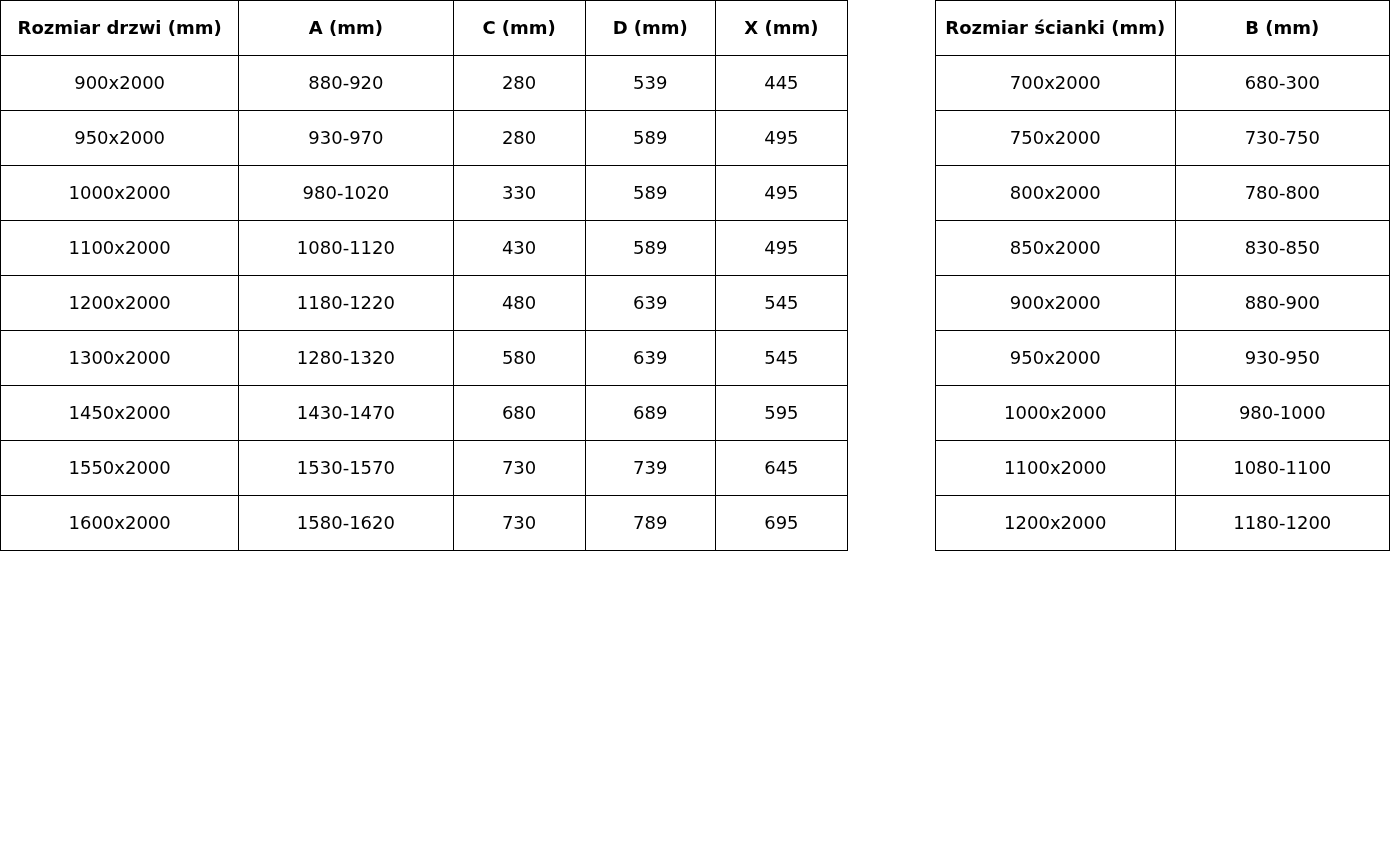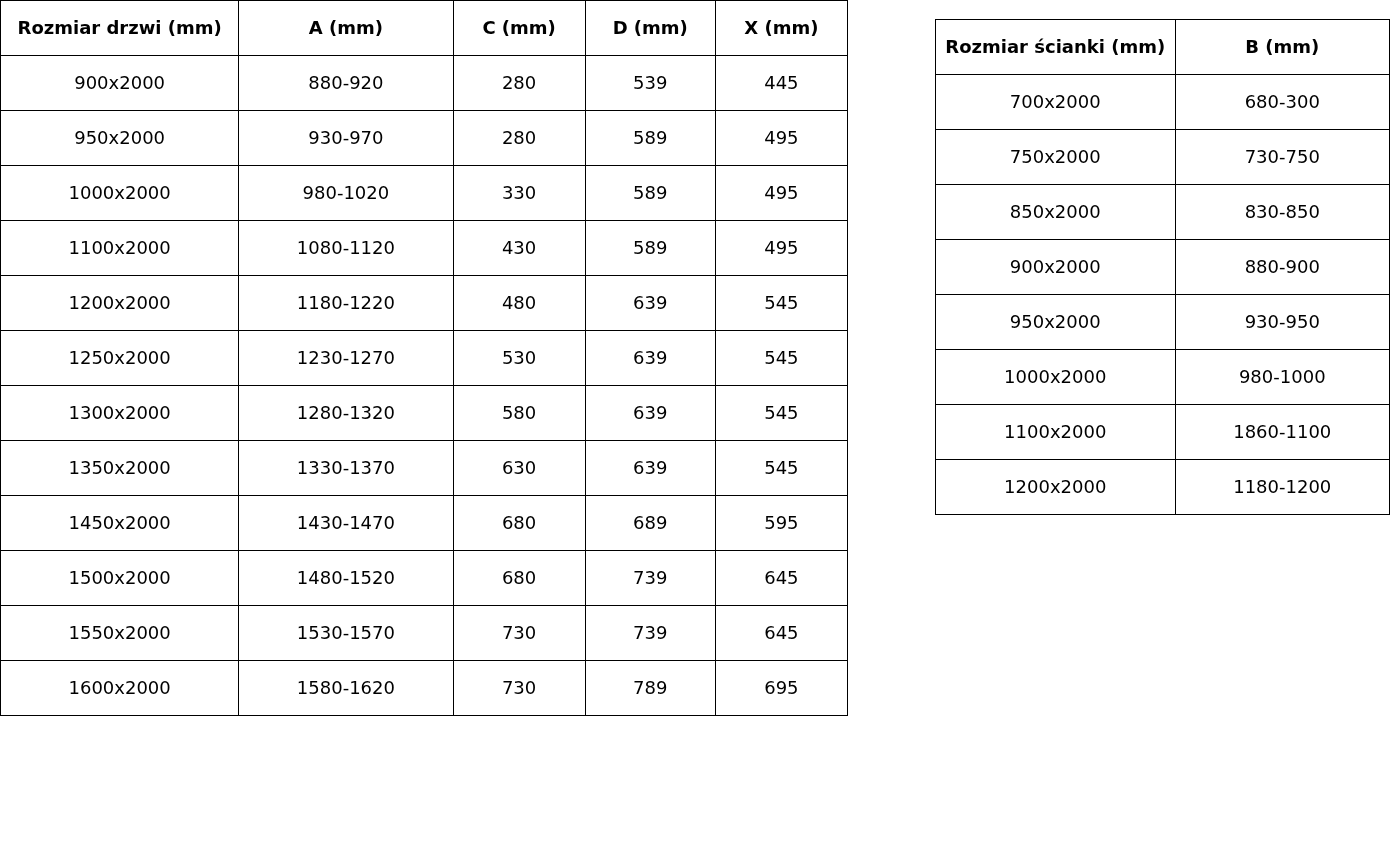--- a/index.html
+++ b/index.html
@@ -55,21 +55,20 @@
   #doors-table col.c2 { width: 132px; }
   #doors-table col.c3 { width: 130px; }
   #doors-table col.c4 { width: 132px; }
 
   
   #wall-table {
     position: absolute;
     left: 935px;
     top: 0px;
     width: 455px;
-    margin-top: 19px;
   }
   #wall-table col.w0 { width: 239px; }
   #wall-table col.w1 { width: 214px; }
 </style>
 </head>
 <body>
 
 <div class="page">
 
   <table class="spec" id="doors-table">
@@ -119,53 +118,32 @@
         <td>495</td>
       </tr>
       <tr>
         <td>1200x2000</td>
         <td>1180-1220</td>
         <td>480</td>
         <td>639</td>
         <td>545</td>
       </tr>
       <tr>
-        <td>1250x2000</td>
-        <td>1230-1270</td>
-        <td>530</td>
-        <td>639</td>
-        <td>545</td>
-      </tr>
-      <tr>
         <td>1300x2000</td>
         <td>1280-1320</td>
         <td>580</td>
         <td>639</td>
         <td>545</td>
       </tr>
       <tr>
-        <td>1350x2000</td>
-        <td>1330-1370</td>
-        <td>630</td>
-        <td>639</td>
-        <td>545</td>
-      </tr>
-      <tr>
         <td>1450x2000</td>
         <td>1430-1470</td>
         <td>680</td>
         <td>689</td>
         <td>595</td>
-      </tr>
-      <tr>
-        <td>1500x2000</td>
-        <td>1480-1520</td>
-        <td>680</td>
-        <td>739</td>
-        <td>645</td>
       </tr>
       <tr>
         <td>1550x2000</td>
         <td>1530-1570</td>
         <td>730</td>
         <td>739</td>
         <td>645</td>
       </tr>
       <tr>
         <td>1600x2000</td>
@@ -191,38 +169,42 @@
     <tbody>
       <tr>
         <td>700x2000</td>
         <td>680-300</td>
       </tr>
       <tr>
         <td>750x2000</td>
         <td>730-750</td>
       </tr>
       <tr>
+        <td>800x2000</td>
+        <td>780-800</td>
+      </tr>
+      <tr>
         <td>850x2000</td>
         <td>830-850</td>
       </tr>
       <tr>
         <td>900x2000</td>
         <td>880-900</td>
       </tr>
       <tr>
         <td>950x2000</td>
         <td>930-950</td>
       </tr>
       <tr>
         <td>1000x2000</td>
         <td>980-1000</td>
       </tr>
       <tr>
         <td>1100x2000</td>
-        <td>1860-1100</td>
+        <td>1080-1100</td>
       </tr>
       <tr>
         <td>1200x2000</td>
         <td>1180-1200</td>
       </tr>
     </tbody>
   </table>
 
 </div>
 

